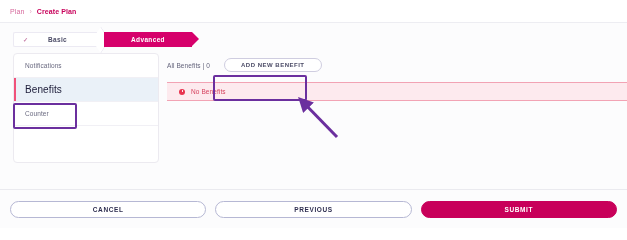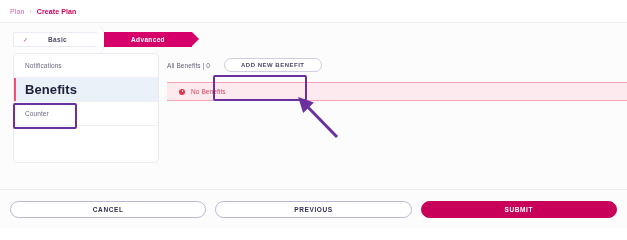--- a/index.html
+++ b/index.html
@@ -152,22 +152,22 @@
     padding-left: 11px;
     font-size: 6.5px;
     color: #6a6a80;
     border-bottom: 1px solid #f1f0f5;
     box-sizing: border-box;
     letter-spacing: .1px;
   }
   .side-item.active {
     background: #eaf1f8;
     color: #20203c;
-    font-weight: bold;
-    font-size: 13px;
+    font-weight: normal;
+    font-size: 10px;
   }
   .side-item.active::before {
     content: "";
     position: absolute;
     left: 0;
     top: 0;
     bottom: 0;
     width: 2px;
     background: #f0517a;
   }

